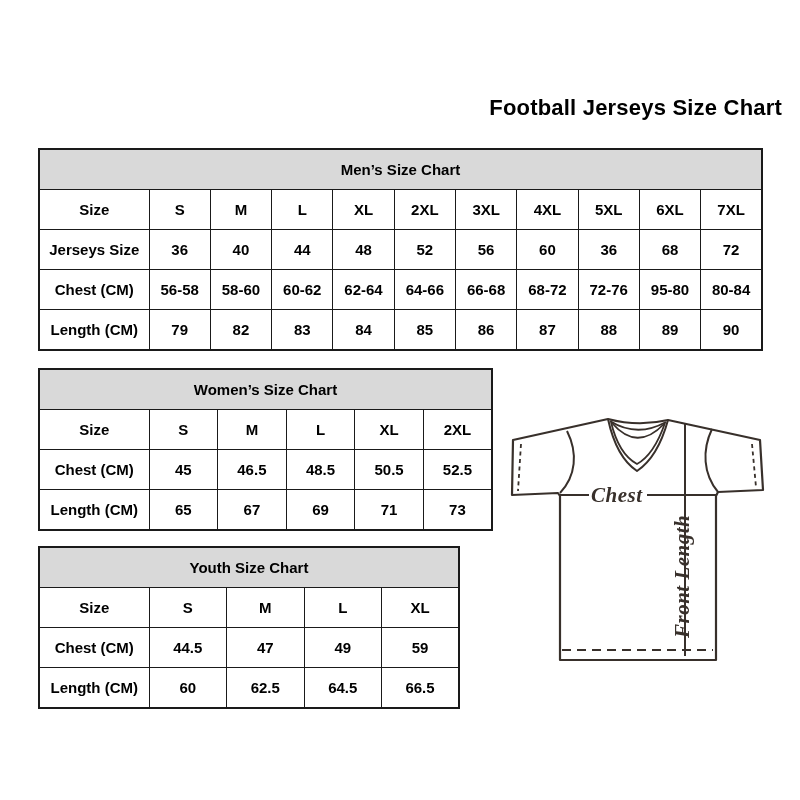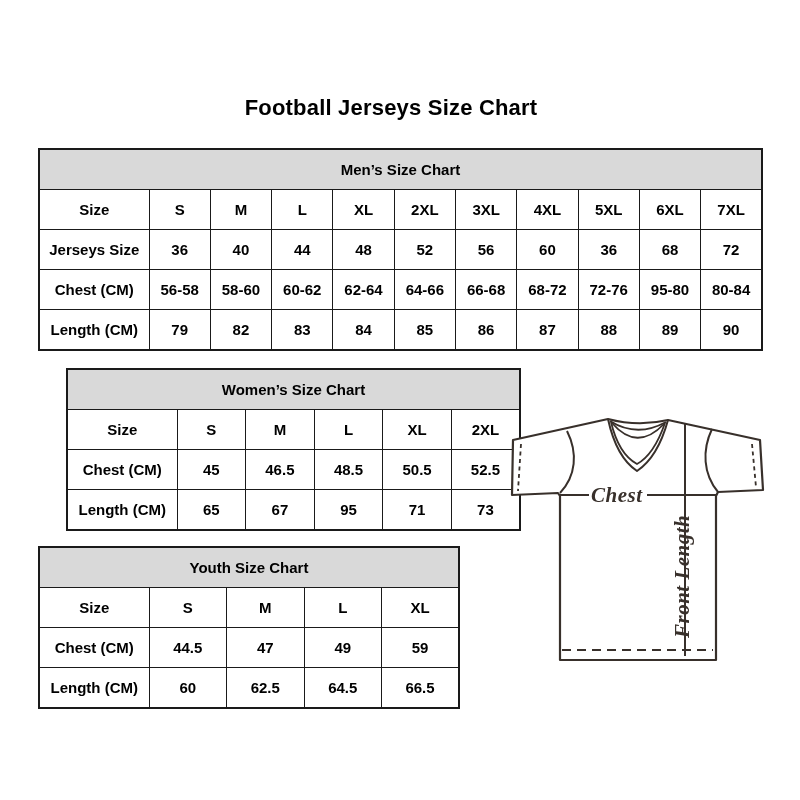--- a/index.html
+++ b/index.html
@@ -1,37 +1,37 @@
 <!DOCTYPE html>
 <html><head>
 <meta charset="utf-8">
 <style>
   html,body{margin:0;padding:0;}
   body{
     width:800px;height:800px;position:relative;background:#ffffff;
     font-family:"Liberation Sans", sans-serif;color:#000;overflow:hidden;
   }
   .page-title{
-    position:absolute;left:0;top:95px;width:782px;text-align:center;
+    position:absolute;left:0;top:95px;width:782px;text-align:right;
     font-size:22px;font-weight:bold;color:#000;letter-spacing:0.2px;
   }
   table.size-table{
     position:absolute;border-collapse:collapse;table-layout:fixed;
     border:2px solid #1a1a1a;background:#fff;
   }
   table.size-table td{
     border:1px solid #1a1a1a;text-align:center;vertical-align:middle;
     height:39px;font-weight:bold;font-size:15px;color:#000;padding:0 2px;
     overflow:hidden;white-space:nowrap;
   }
   td.table-title{
     background:#d9d9d9;font-size:17px;height:38px;
   }
   #mens-table{left:38px;top:148px;width:725px;}
-  #womens-table{left:38px;top:368px;width:455px;margin-left:28px;}
+  #womens-table{left:38px;top:368px;width:455px;}
   #youth-table{left:38px;top:546px;width:422px;}
   .label-col{width:110px;}
   #jersey-diagram{position:absolute;left:505px;top:398px;}
   .diagram-text{
     font-family:"Liberation Serif", serif;font-weight:bold;font-style:italic;
     font-size:21px;fill:#38302b;letter-spacing:0.5px;
   }
 </style>
 </head>
 <body>
@@ -137,21 +137,21 @@
     <td>45</td>
     <td>46.5</td>
     <td>48.5</td>
     <td>50.5</td>
     <td>52.5</td>
   </tr>
   <tr>
     <td>Length (CM)</td>
     <td>65</td>
     <td>67</td>
-    <td>95</td>
+    <td>69</td>
     <td>71</td>
     <td>73</td>
   </tr>
   </tbody>
 </table>
 
 <table class="size-table" id="youth-table">
   <colgroup>
     <col class="label-col">
       <col>

